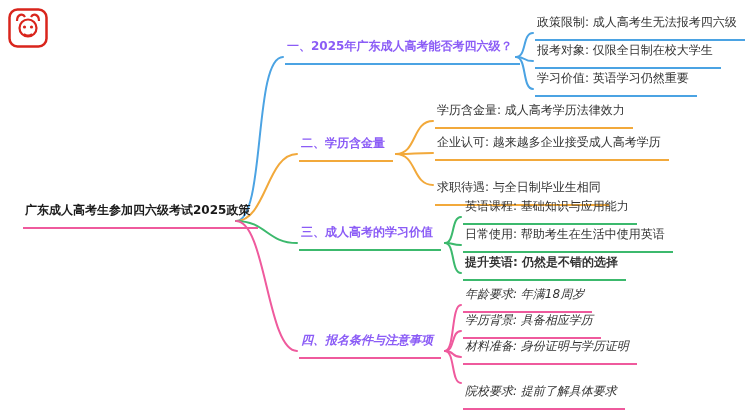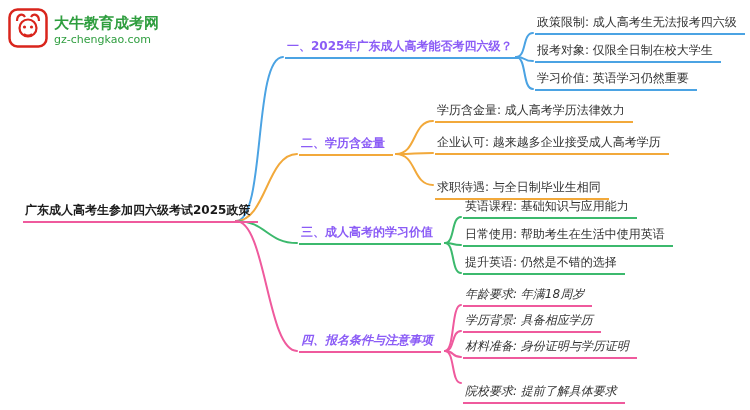--- a/index.html
+++ b/index.html
@@ -9,21 +9,21 @@
     background:#ffffff;
     font-family:"DejaVu Sans","Liberation Sans",sans-serif;
     overflow:hidden;
     color:#333;
   }
   #wires { position:absolute; left:0; top:0; width:750px; height:410px; pointer-events:none; }
 
   .node {
     position:absolute;
     white-space:nowrap;
-    padding:0 8px 3px 2px;
+    padding:0 8px 9px 2px;
     border-bottom:2px solid #999;
   }
   .root-node  { font-size:12px; font-weight:bold; color:#1a1a1a; line-height:16px; border-color:#ef5a9d; }
   .branch     { font-size:12px; font-weight:bold; color:#8b5cf6; line-height:16px; }
   .child      { font-size:12px; color:#333; line-height:15px; }
 
   .c-blue   { border-color:#4ba3e3; }
   .c-orange { border-color:#f2a93b; }
   .c-green  { border-color:#3cb96d; }
   .c-pink   { border-color:#ef5a9d;font-style:italic; }
@@ -69,41 +69,37 @@
     <svg width="40" height="40" viewBox="0 0 40 40">
       <rect x="1.5" y="1.5" width="37" height="37" rx="8" fill="none" stroke="#d9251c" stroke-width="2.5"></rect>
       <path d="M9 13 C 9 6, 15 5, 17 9" stroke="#d9251c" fill="none" stroke-width="2.2"></path>
       <path d="M31 13 C 31 6, 25 5, 23 9" stroke="#d9251c" fill="none" stroke-width="2.2"></path>
       <circle cx="20" cy="20" r="8.5" fill="none" stroke="#d9251c" stroke-width="2.2"></circle>
       <circle cx="16.5" cy="19" r="1.6" fill="#d9251c"></circle>
       <circle cx="23.5" cy="19" r="1.6" fill="#d9251c"></circle>
       <path d="M16 26 q 4 3 8 0" stroke="#d9251c" fill="none" stroke-width="1.8"></path>
     </svg>
   </span>
-  <div class="logo-text">
-    <div class="logo-title">大牛教育成考网</div>
-    <div class="logo-domain">gz-chengkao.com</div>
-  </div>
 </div>
 
 <div class="node root-node" style="left:23px; top:202px;">广东成人高考生参加四六级考试2025政策</div>
 
 <div class="node branch c-blue" style="left:285px; top:38px;">一、2025年广东成人高考能否考四六级？</div>
 <div class="node branch c-orange" style="left:299px; top:135px;">二、学历含金量</div>
 <div class="node branch c-green" style="left:299px; top:224px;">三、成人高考的学习价值</div>
 <div class="node branch c-pink" style="left:299px; top:332px;">四、报名条件与注意事项</div>
 
 <div class="node child c-blue" style="left:535px; top:15px;">政策限制: 成人高考生无法报考四六级</div>
 <div class="node child c-blue" style="left:535px; top:43px;">报考对象: 仅限全日制在校大学生</div>
 <div class="node child c-blue" style="left:535px; top:71px;">学习价值: 英语学习仍然重要</div>
 
 <div class="node child c-orange" style="left:435px; top:103px;">学历含金量: 成人高考学历法律效力</div>
 <div class="node child c-orange" style="left:435px; top:135px;">企业认可: 越来越多企业接受成人高考学历</div>
 <div class="node child c-orange" style="left:435px; top:180px;">求职待遇: 与全日制毕业生相同</div>
 
 <div class="node child c-green" style="left:463px; top:199px;">英语课程: 基础知识与应用能力</div>
 <div class="node child c-green" style="left:463px; top:227px;">日常使用: 帮助考生在生活中使用英语</div>
-<div class="node child c-green" style="left:463px; top:255px;">提升英语: 仍然是不错的选择</div>
+<div class="node child c-green" style="left:463px; top:255px;font-weight:bold;">提升英语: 仍然是不错的选择</div>
 
 <div class="node child c-pink" style="left:463px; top:287px;">年龄要求: 年满18周岁</div>
 <div class="node child c-pink" style="left:463px; top:313px;">学历背景: 具备相应学历</div>
 <div class="node child c-pink" style="left:463px; top:339px;">材料准备: 身份证明与学历证明</div>
 <div class="node child c-pink" style="left:463px; top:384px;">院校要求: 提前了解具体要求</div>
 
 </body></html>

